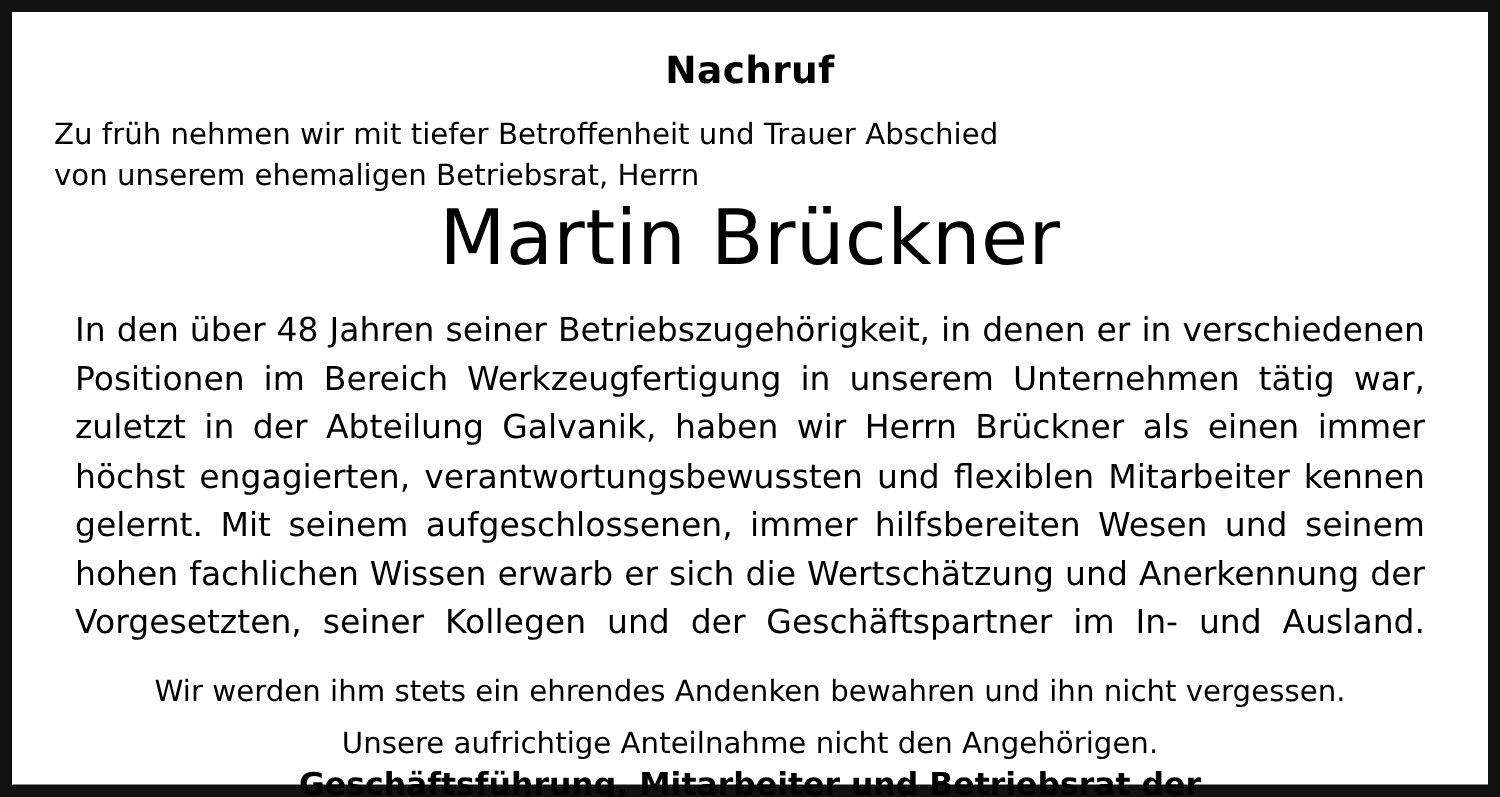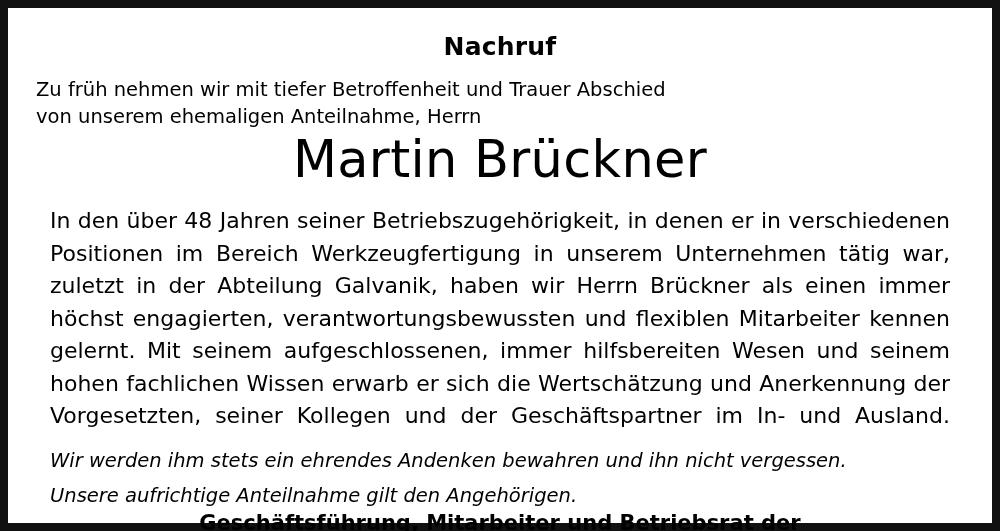--- a/index.html
+++ b/index.html
@@ -55,25 +55,25 @@
     line-height: 1.48;
     color: #000000;
     text-align: justify;
     text-align-last: justify;
     margin: 0 14px;
   }
   .body-text p {
     margin: 0;
   }
   .centered-para {
+    text-align: center;
     font-size: 19.5px;
     line-height: 1.48;
     color: #000000;
     margin: 14px 14px 0 14px;
-    font-style: italic;
   }
   .centered-para.tight {
     margin-top: 6px;
   }
   .signature {
     margin-top: auto;
     text-align: center;
     color: #000000;
   }
   .signature .org-line {
@@ -90,30 +90,30 @@
 </style>
 </head>
 <body>
 
 <div class="obituary-card">
 
   <div class="heading">Nachruf</div>
 
   <div class="intro">
     <div>Zu früh nehmen wir mit tiefer Betroffenheit und Trauer Abschied</div>
-    <div>von unserem ehemaligen Anteilnahme, Herrn</div>
+    <div>von unserem ehemaligen Betriebsrat, Herrn</div>
   </div>
 
   <div class="deceased-name">Martin Brückner</div>
 
   <div class="body-text">
     <p>In den über 48 Jahren seiner Betriebszugehörigkeit, in denen er in verschiedenen Positionen im Bereich Werkzeugfertigung in unserem Unternehmen tätig war, zuletzt in der Abteilung Galvanik, haben wir Herrn Brückner als einen immer höchst engagierten, verantwortungsbewussten und flexiblen Mitarbeiter kennen gelernt. Mit seinem aufgeschlossenen, immer hilfsbereiten Wesen und seinem hohen fachlichen Wissen erwarb er sich die Wertschätzung und Anerkennung der Vorgesetzten, seiner Kollegen und der Geschäftspartner im In- und Ausland.</p>
   </div>
 
   <div class="centered-para">Wir werden ihm stets ein ehrendes Andenken bewahren und ihn nicht vergessen.</div>
-  <div class="centered-para tight">Unsere aufrichtige Anteilnahme gilt den Angehörigen.</div>
+  <div class="centered-para tight">Unsere aufrichtige Anteilnahme nicht den Angehörigen.</div>
 
   <div class="signature">
     <div class="org-line">Geschäftsführung, Mitarbeiter und Betriebsrat der</div>
     <div class="company">KAPP Technologie GmbH</div>
   </div>
 
 </div>
 
 </body></html>

